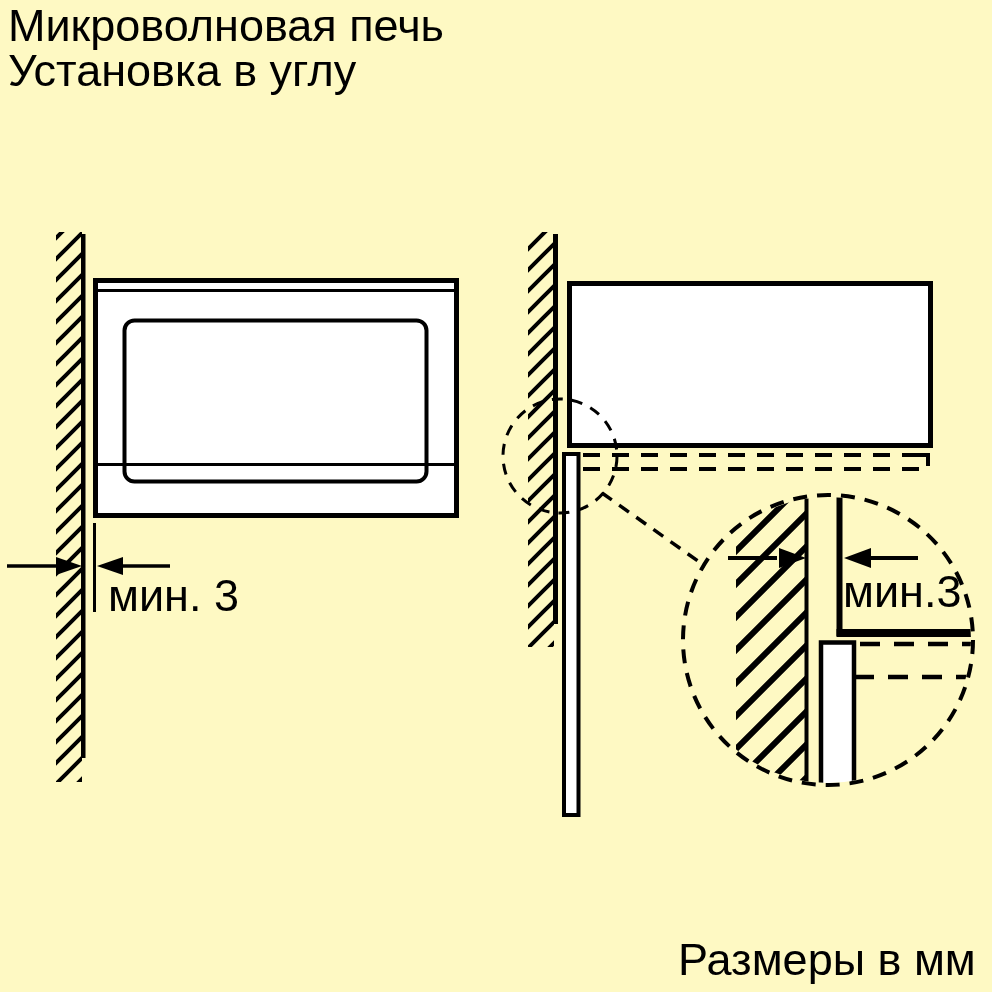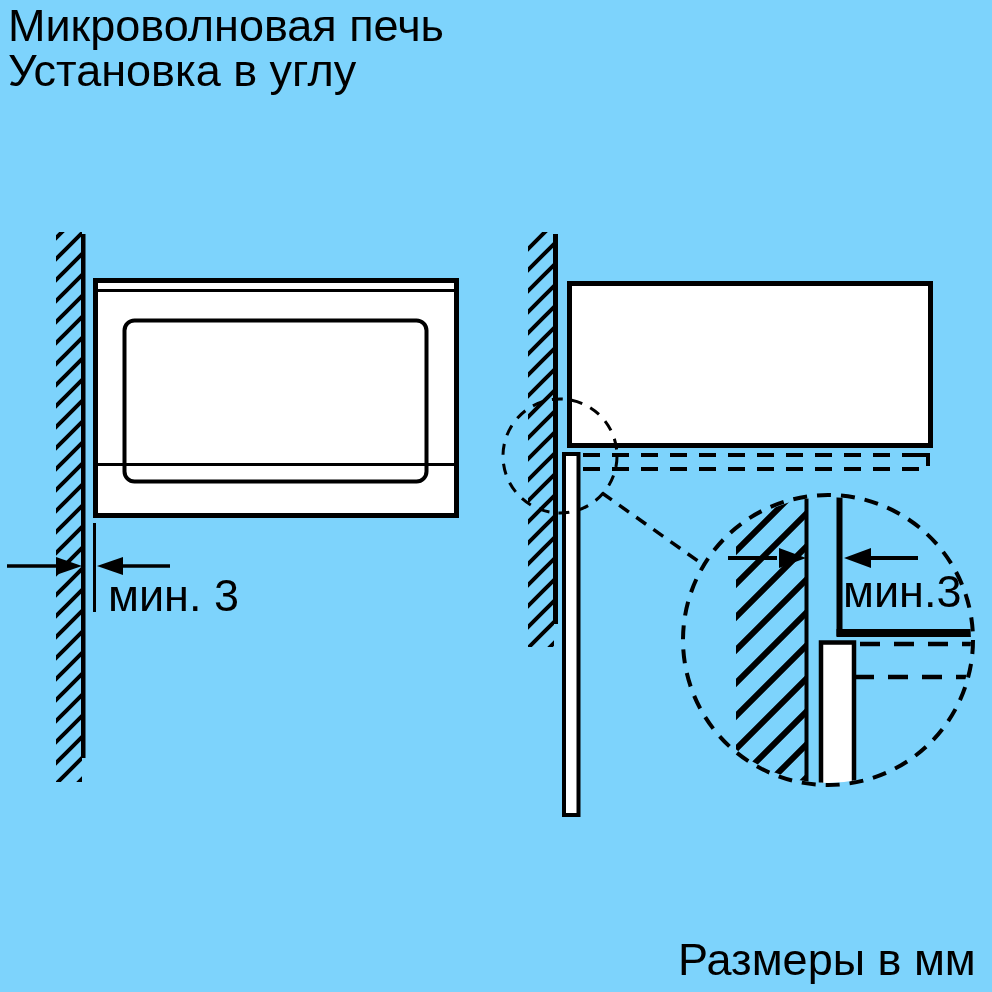--- a/index.html
+++ b/index.html
@@ -4,21 +4,21 @@
 <style>
   html, body {
     margin: 0;
     padding: 0;
     background: #ffffff;
   }
   .canvas {
     position: relative;
     width: 992px;
     height: 992px;
-    background: #7dd3fc;
+    background: #fef9c3;
     font-family: "Liberation Sans", sans-serif;
   }
   svg text {
     font-family: "Liberation Sans", sans-serif;
     fill: #000000;
   }
   .ink-stroke { stroke: #000000; fill: none; }
   .ink-fill   { fill: #000000; stroke: none; }
   .white-box  { fill: #ffffff; stroke: #000000; }
 </style>

